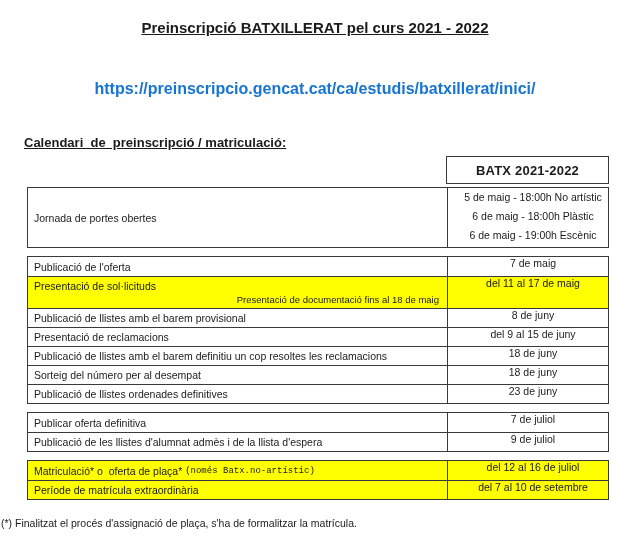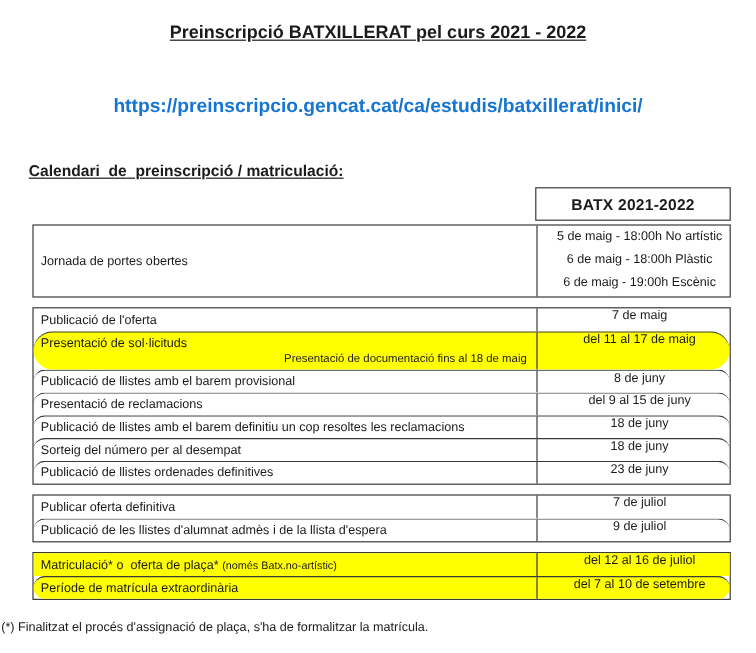--- a/index.html
+++ b/index.html
@@ -56,21 +56,21 @@
     width:582px;
   }
   .b1{margin-top:3px;}
   .b2{margin-top:8px;}
   .b3{margin-top:8px;}
   .b4{margin-top:8px;}
   .row{
     display:flex;
     min-height:19px;
   }
-  .row + .row{border-top:1px solid var(--border);border-radius:16px;}
+  .row + .row{border-top:1px solid var(--border);}
   .row.tall{min-height:59px;}
   .row.dbl{min-height:32px;}
   .cell-l{
     width:419px;
     display:flex;align-items:center;
     padding-left:6px;
     font-size:10.5px;
     white-space:pre-wrap;
   }
   .cell-l.stacked{
@@ -88,21 +88,21 @@
     padding-left:10px;
   }
   .cell-r .time-line{line-height:19px;}
   .main-label{line-height:14px;}
   .sub-note{
     text-align:right;
     font-size:9.5px;
     line-height:12px;
     padding-right:8px;
   }
-  .inline-note{font-size:9px;}
+  .inline-note{font-size:9px;font-family:Liberation Mono, monospace;}
   .hl{background:var(--highlight);}
   .footnote{
     margin-top:16px;
     margin-left:1px;
     font-size:10.5px;
     line-height:14px;
   }
 </style>
 </head>
 <body>

